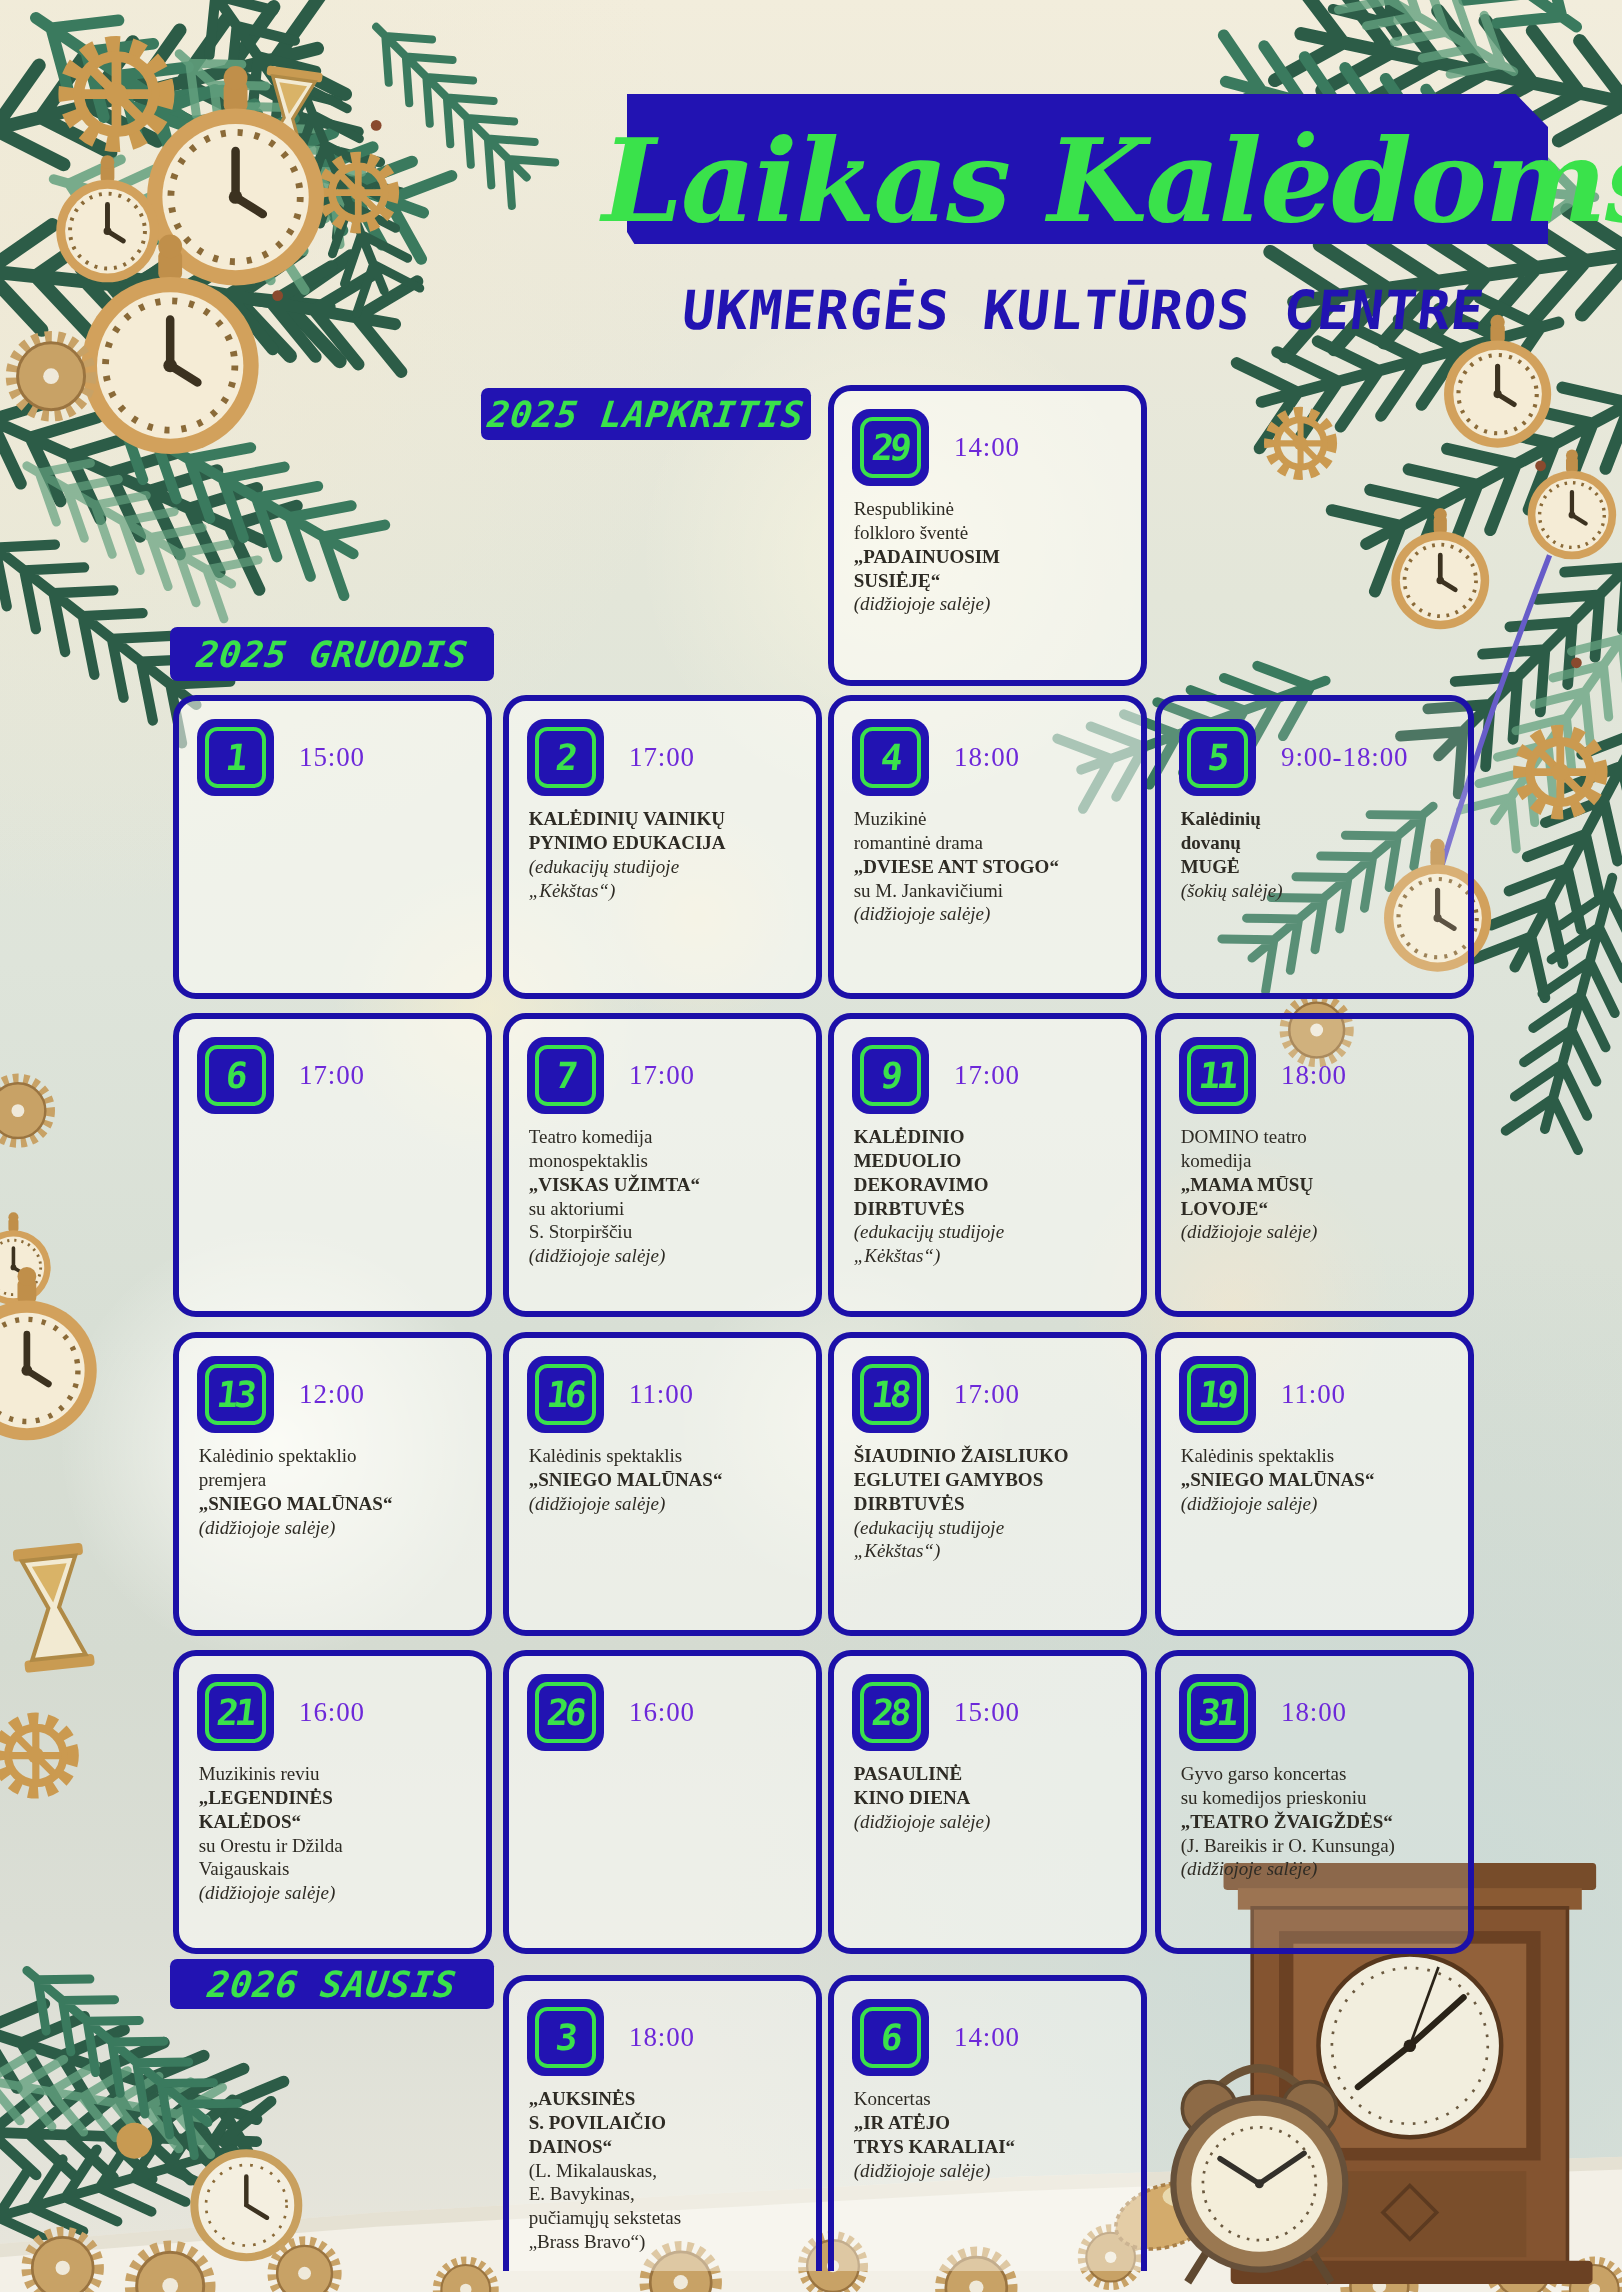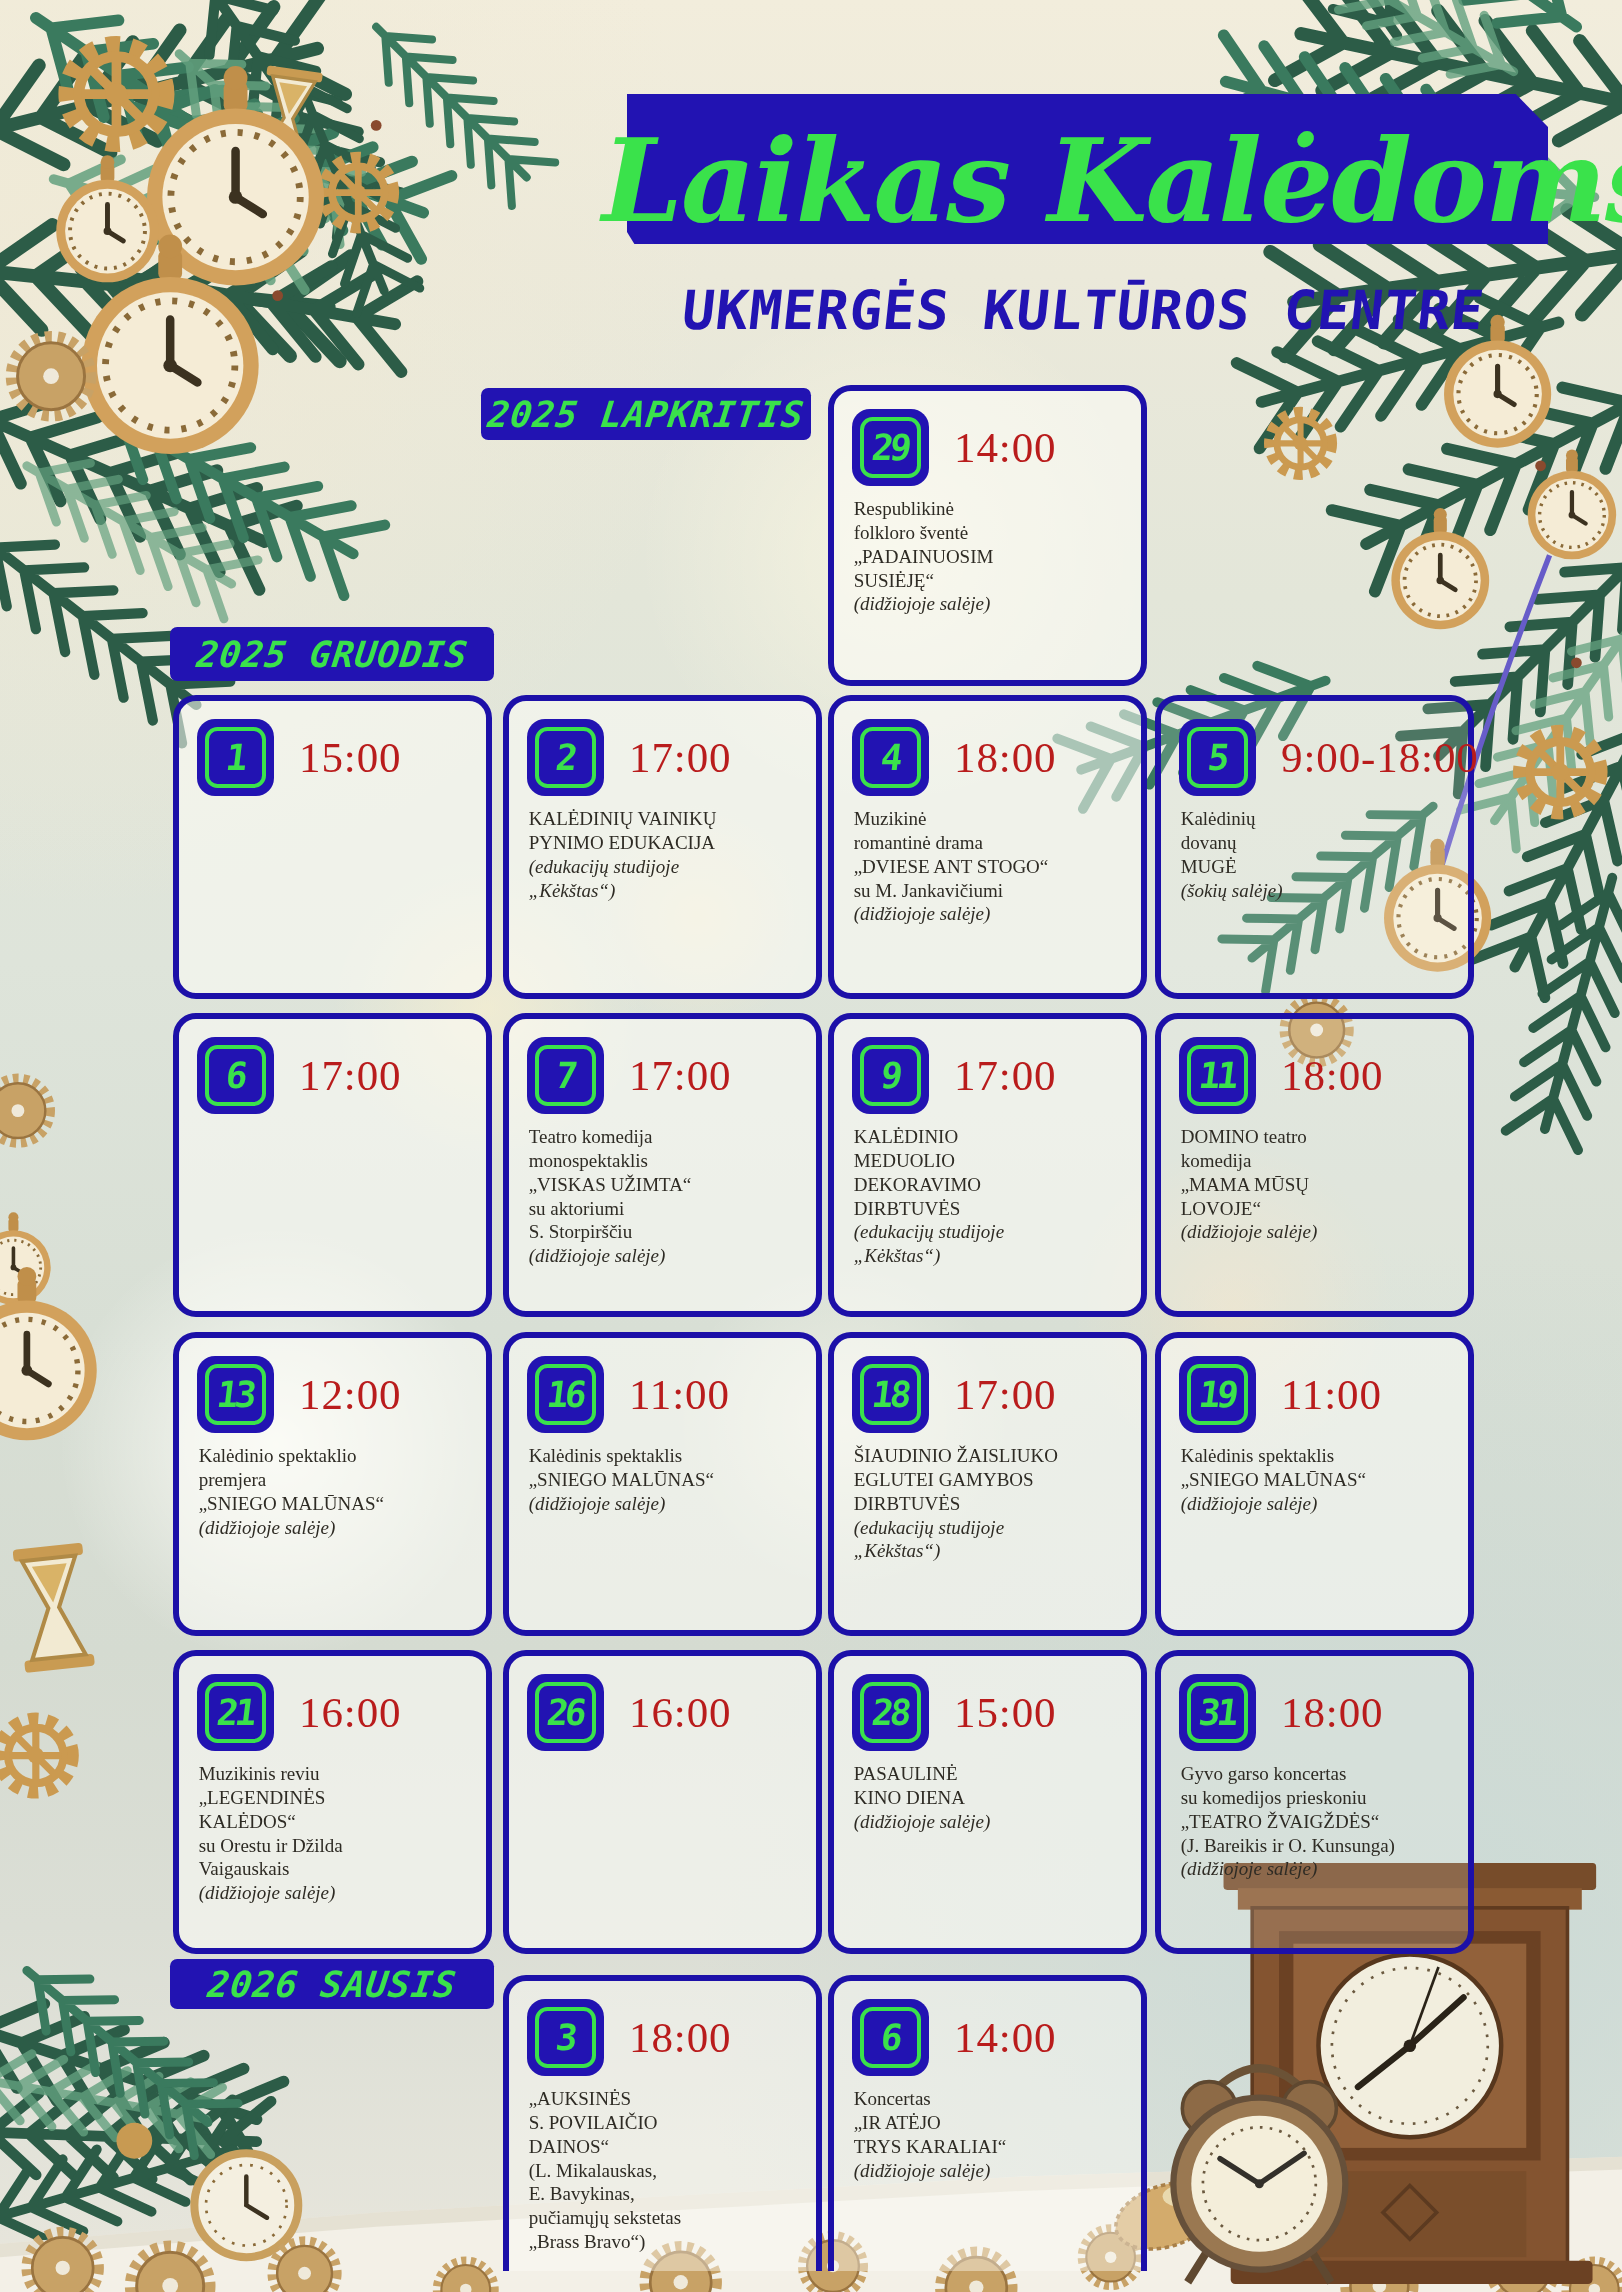--- a/index.html
+++ b/index.html
@@ -46,23 +46,23 @@
     background:rgba(252,252,247,0.58);overflow:visible}
   .card.ghost{background:rgba(252,252,247,0.16)}
   .card.open{border-bottom:none;border-radius:23px 23px 0 0;background:rgba(252,252,247,0.42)}
   .hd{display:flex;align-items:center;gap:25px;margin:18px 0 10.7px 18px}
   .badge{width:77px;height:77px;background:var(--blue);border-radius:18px;flex:0 0 auto;
     display:flex;align-items:center;justify-content:center}
   .ring{width:61px;height:61px;border:4.5px solid var(--green);border-radius:12.5px;
     display:flex;align-items:center;justify-content:center}
   .num{font-family:"DejaVu Sans Mono",monospace;font-weight:700;font-size:36px;color:var(--green);
     transform:skewX(-7deg);letter-spacing:-3.6px}
-  .time{font-size:43px;color:#b91c1c;letter-spacing:0.9px;white-space:nowrap}
+  .time{font-size:27px;color:#6d28d9;letter-spacing:0.9px;white-space:nowrap}
   .lines{margin-left:19.7px;font-size:19px;line-height:1.26;color:var(--ink);white-space:nowrap}
-  .lines .b{font-weight:400}
+  .lines .b{font-weight:700}
   .lines .i{font-style:italic}
 </style>
 </head>
 <body>
 
 <div class="bg"></div>
 
 <svg class="deco" width="1623" height="2293" viewBox="0 0 1812 2560">
   <defs>
     <g id="sprig" fill="none" stroke-width="5" stroke-linecap="round">

